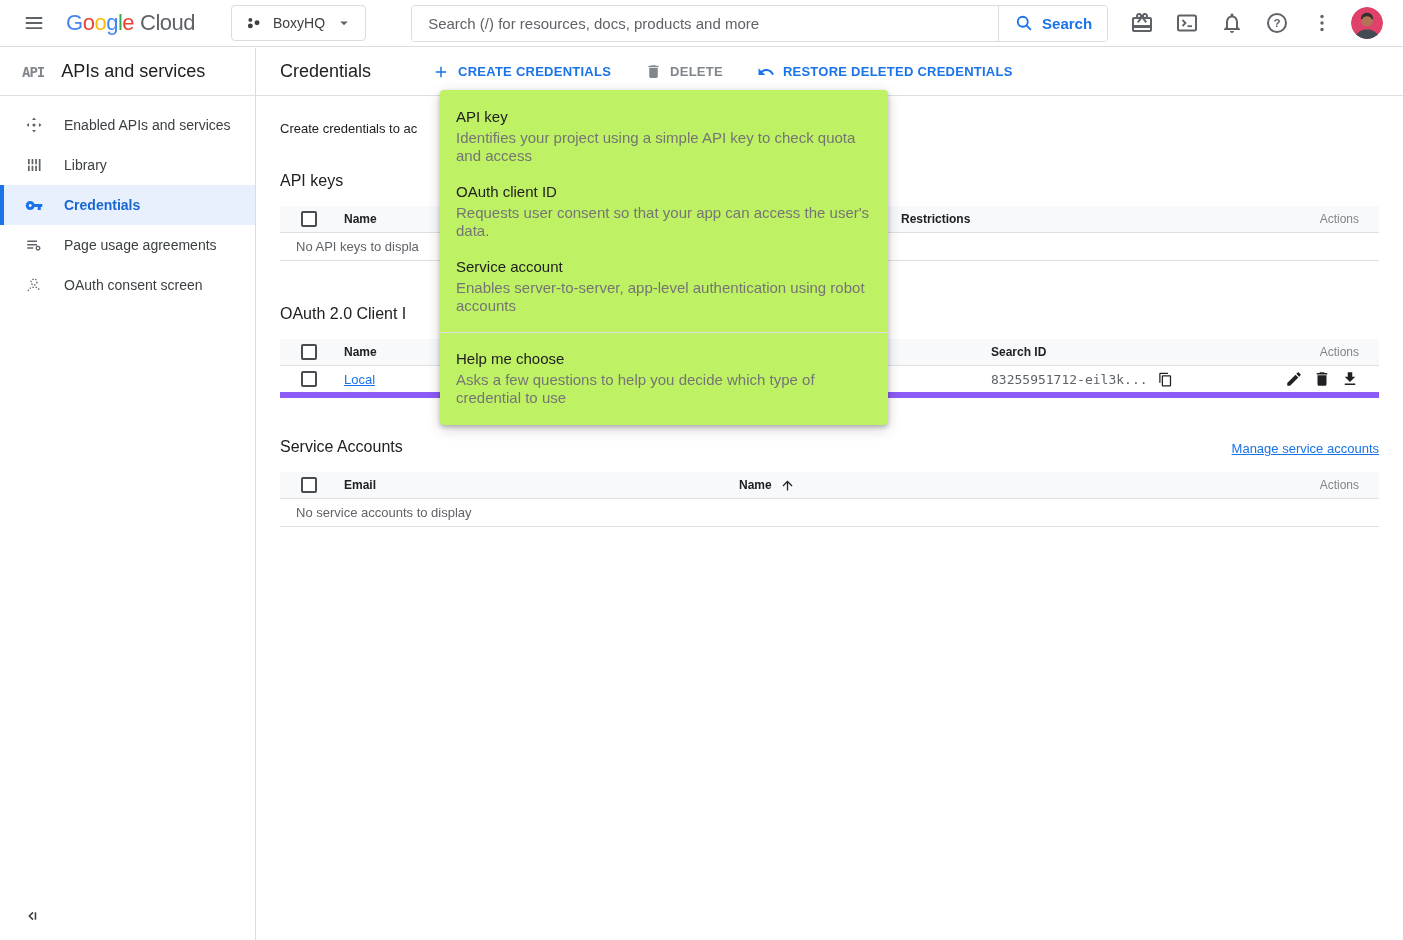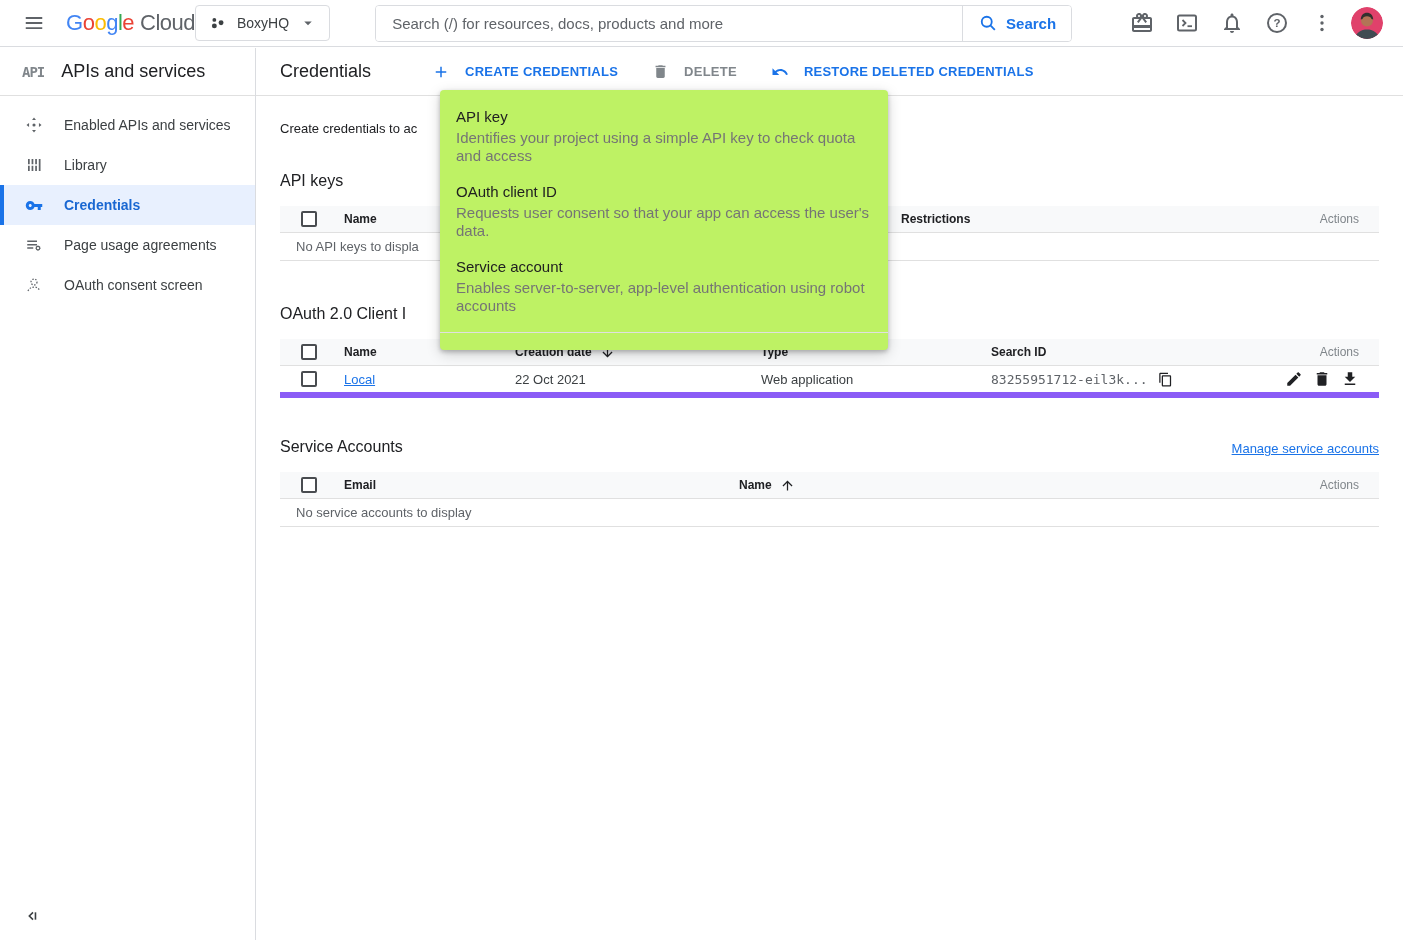--- a/index.html
+++ b/index.html
@@ -7,21 +7,21 @@
     font-family:"Liberation Sans", sans-serif; color:#202124; }
   .clickable { cursor:pointer; }
 
   
   .topbar { height:47px; border-bottom:1px solid #dadce0; display:flex; align-items:center;
     padding:0 20px; position:relative; z-index:5; background:#fff; }
   .hamburger { width:28px; height:28px; display:flex; align-items:center; justify-content:center; }
   .gc-logo { display:flex; align-items:baseline; margin-left:18px; font-size:22px; letter-spacing:-0.5px; }
   .gl-b { color:#4285F4; } .gl-r { color:#EA4335; } .gl-y { color:#FBBC04; } .gl-g { color:#34A853; }
   .gc-cloud { color:#5f6368; margin-left:6px; }
-  .project-btn { height:36px; border:1px solid #dadce0; border-radius:4px;
+  .project-btn { margin-left:36px; height:36px; border:1px solid #dadce0; border-radius:4px;
     display:flex; align-items:center; gap:10px; padding:0 12px; font-size:14px; color:#3c4043; background:#fff; }
   .searchbox { margin-left:45px; width:697px; height:37px; border:1px solid #dadce0; border-radius:4px;
     display:flex; align-items:stretch; overflow:hidden; background:#fff; }
   .searchbox input { flex:1; border:none; outline:none; padding:0 16px; font-size:15px; color:#3c4043;
     font-family:"Liberation Sans", sans-serif; }
   .searchbox input::placeholder { color:#5f6368; }
   .search-btn { border-left:1px solid #dadce0; display:flex; align-items:center; gap:8px;
     padding:0 15px; color:#1a73e8; font-weight:700; font-size:15px; background:#fff; }
   .topbar-actions { margin-left:auto; display:flex; align-items:center; gap:21px; }
   .tb-iconbtn { width:24px; height:24px; display:flex; align-items:center; justify-content:center; }
@@ -43,21 +43,21 @@
     color:#1967d2; font-weight:700; }
   .collapse-btn { position:absolute; bottom:12px; left:20px; width:24px; height:24px;
     display:flex; align-items:center; justify-content:center; }
 
   
   .content { position:absolute; top:48px; left:256px; right:0; bottom:0; background:#fff; }
   .content-header { height:48px; display:flex; align-items:center; padding-left:24px;
     border-bottom:1px solid #e0e0e0; }
   .page-title { font-size:18px; color:#202124; min-width:91px; }
   .toolbar { display:flex; align-items:center; margin-left:61px; gap:34px; }
-  .tb-btn { display:flex; align-items:center; gap:15px; font-size:13px; font-weight:700;
+  .tb-btn { display:flex; align-items:center; gap:8px; font-size:13px; font-weight:700;
     letter-spacing:.25px; color:#1a73e8; background:none; border:none; }
   .tb-btn.disabled { color:#80868b; }
   .main { padding:0 24px; }
   .intro { margin-top:25px; font-size:13px; color:#202124; white-space:nowrap; }
   .section-heading { font-size:16px; font-weight:400; color:#202124; }
   .mt-api { margin-top:36px; } .mt-oauth { margin-top:44px; }
   .sa-row { margin-top:40px; display:flex; justify-content:space-between; align-items:flex-end; }
   .link { color:#1a73e8; text-decoration:underline; }
   .manage-link { font-size:13px; }
 
@@ -388,13 +388,17 @@
   </div>
   <div class="menu-item clickable">
     <div class="menu-title">OAuth client ID</div>
     <div class="menu-desc">Requests user consent so that your app can access the user's data.</div>
   </div>
   <div class="menu-item clickable">
     <div class="menu-title">Service account</div>
     <div class="menu-desc">Enables server-to-server, app-level authentication using robot accounts</div>
   </div>
   <div class="menu-divider"></div>
+  <div class="menu-item clickable">
+    <div class="menu-title">Help me choose</div>
+    <div class="menu-desc">Asks a few questions to help you decide which type of credential to use</div>
+  </div>
 </div>
 
 </body></html>

